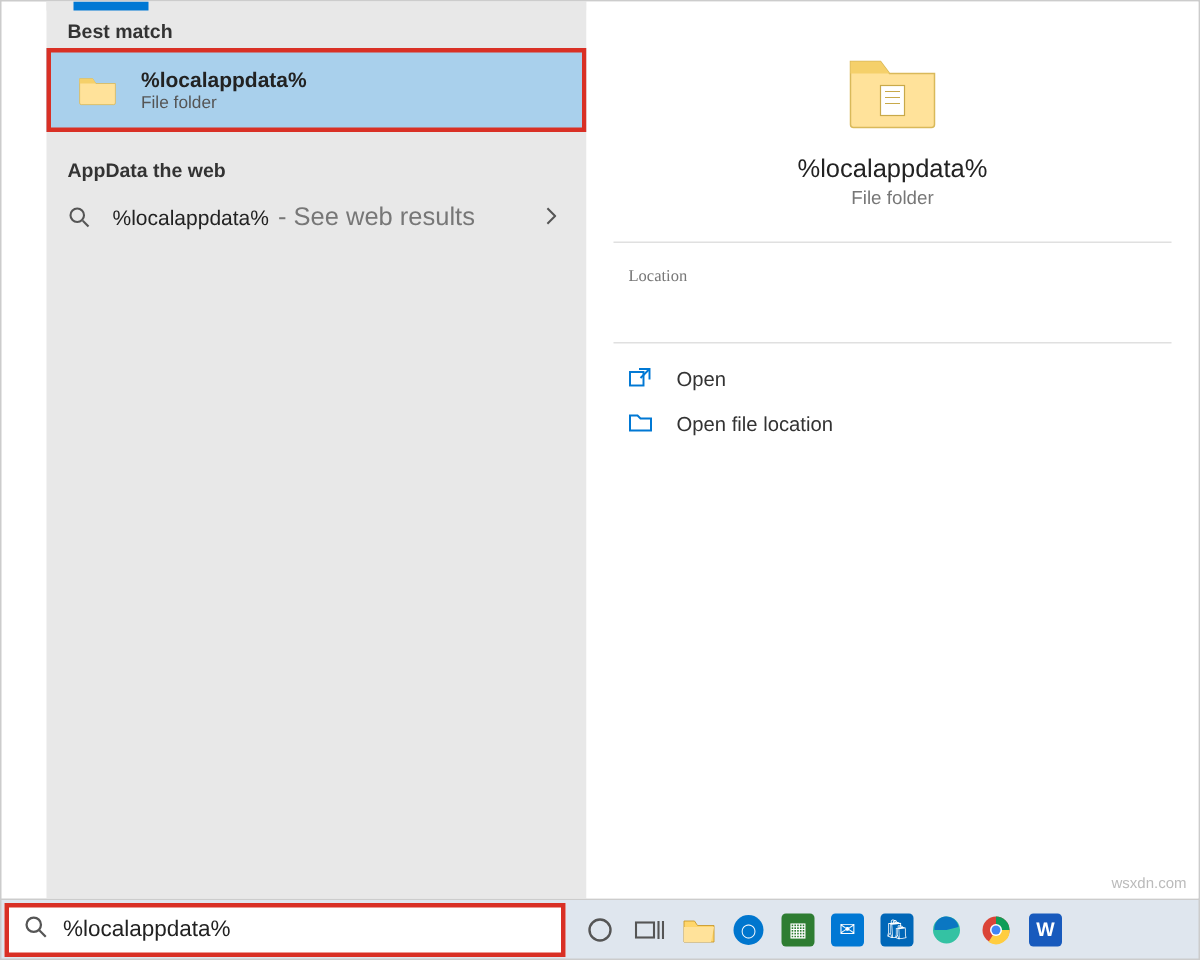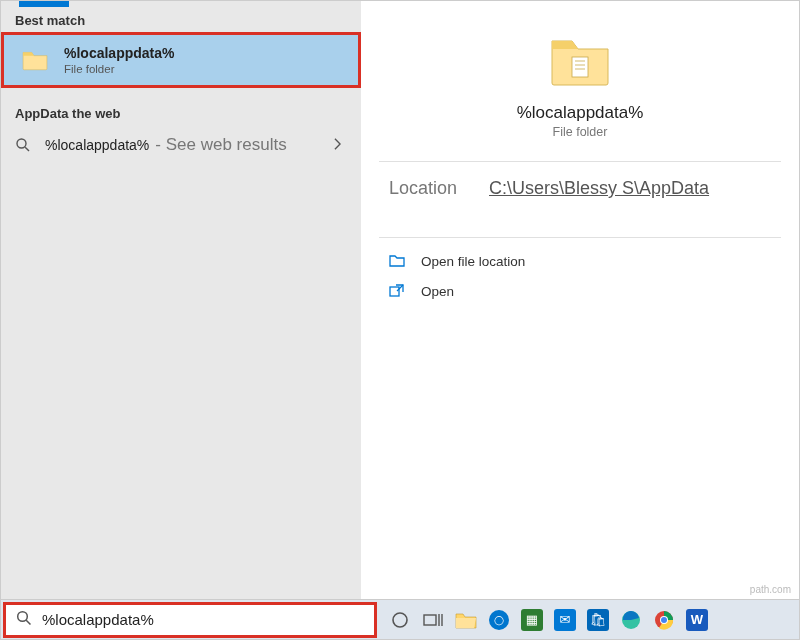--- a/index.html
+++ b/index.html
@@ -1,18 +1,18 @@
 <!DOCTYPE html>
 <html><head>
 <meta charset="utf-8">
 <style>
   * { box-sizing: border-box; margin: 0; padding: 0; }
   html, body { width: 800px; height: 640px; font-family: "Segoe UI", Arial, sans-serif; font-size: 13px; color: #222; background: #fff; overflow: hidden; }
   .container { display: flex; flex-direction: column; width: 800px; height: 640px; }
-  .main { display: flex; flex: 1; overflow: hidden; border: 1px solid #ccc; position: relative; }
+  .main { display: flex; flex: 1; overflow: hidden; border: 1px solid #ccc; position: relative; padding-left: 30px; }
   .left-pane { width: 360px; background: #e8e8e8; display: flex; flex-direction: column; }
   .tab-strip { height: 6px; background: #e8e8e8; }
   .tab-active { width: 50px; height: 6px; background: #0078d4; margin-left: 18px; }
   .section-header { padding: 6px 14px 4px 14px; font-weight: 600; color: #333; }
   .result-item.selected { background: #a9d0ec; border: 3px solid #d93025; margin: 0 0 2px 0; }
   .result-item { display: flex; align-items: center; padding: 10px 14px; cursor: pointer; }
   .folder-icon-sm { width: 26px; height: 22px; margin-right: 16px; margin-left: 4px; position: relative; }
   .result-text .title { font-weight: 600; font-size: 14px; color: #222; }
   .result-text .subtitle { font-size: 11.5px; color: #555; margin-top: 2px; }
   .web-header { padding: 16px 14px 6px 14px; font-weight: 600; color: #333; }
@@ -20,21 +20,21 @@
   .search-glyph { width: 16px; height: 16px; margin-right: 14px; flex-shrink: 0; }
   .web-title { font-size: 14px; color: #222; }
   .web-sub { font-size: 17px; color: #777; margin-left: 6px; }
   .chevron { margin-left: auto; color: #555; font-size: 14px; padding-right: 6px; }
   .right-pane { flex: 1; background: #fff; display: flex; flex-direction: column; padding: 18px 18px 0 18px; }
   .preview-header { display: flex; flex-direction: column; align-items: center; padding-top: 14px; }
   .folder-icon-lg { width: 64px; height: 56px; margin-bottom: 14px; }
   .preview-title { font-size: 17px; color: #222; margin-bottom: 2px; }
   .preview-sub { font-size: 12.5px; color: #777; }
   .divider { height: 1px; background: #e0e0e0; margin: 22px 0 0 0; }
-  .location-row { display: flex; align-items: flex-end; padding: 16px 10px; font-size: 18px; }
+  .location-row { display: flex; align-items: flex-end; padding: 16px 10px; font-size: 11px; font-family: Liberation Serif, serif; }
   .location-label { color: #777; width: 100px; }
   .location-value { color: #555; text-decoration: underline; cursor: pointer; }
   .actions { padding-top: 8px; }
   .action-item { display: flex; align-items: center; padding: 7px 10px; cursor: pointer; font-size: 13.5px; color: #333; }
   .action-icon { width: 16px; height: 16px; margin-right: 16px; flex-shrink: 0; }
   .taskbar { height: 40px; background: #dfe6ee; display: flex; align-items: center; border: 1px solid #ccc; border-top: none; }
   .search-box { display: flex; align-items: center; width: 374px; height: 36px; background: #fff; border: 3px solid #d93025; margin: 0 0 0 2px; padding: 0 10px; }
   .search-input { border: none; outline: none; font-size: 15px; flex: 1; margin-left: 10px; color: #222; }
   .search-input::placeholder { color: #999; }
   .task-icons { display: flex; align-items: center; gap: 3px; margin-left: 8px; }
@@ -98,48 +98,47 @@
           </svg>
         </div>
         <div class="preview-title">%localappdata%</div>
         <div class="preview-sub">File folder</div>
       </div>
 
       <div class="divider"></div>
 
       <div class="location-row">
         <span class="location-label">Location</span>
-        <span class="location-value">C:\Users\Blessy S\AppData</span>
       </div>
 
       <div class="divider"></div>
 
       <div class="actions">
-        <div class="action-item">
-          <span class="action-icon">
-            <svg viewBox="0 0 16 16" width="16" height="16">
-                <path d="M1 3 L6 3 L8 5 L15 5 L15 13 L1 13 Z" fill="none" stroke="#0078d4" stroke-width="1.3"></path>
-              </svg>
-          </span>
-          <span>Open file location</span>
-        </div>
         <div class="action-item">
           <span class="action-icon">
             <svg viewBox="0 0 16 16" width="16" height="16">
                 <rect x="1" y="4" width="9" height="9" fill="none" stroke="#0078d4" stroke-width="1.3"></rect>
                 <path d="M7 2 L14 2 L14 9" fill="none" stroke="#0078d4" stroke-width="1.3"></path>
                 <line x1="14" y1="2" x2="8" y2="8" stroke="#0078d4" stroke-width="1.3"></line>
               </svg>
           </span>
           <span>Open</span>
         </div>
-      </div>
-    </div>
-
-    <div style="position:absolute; bottom:4px; right:8px; font-size:10px; color:#bbb;">path.com</div>
+        <div class="action-item">
+          <span class="action-icon">
+            <svg viewBox="0 0 16 16" width="16" height="16">
+                <path d="M1 3 L6 3 L8 5 L15 5 L15 13 L1 13 Z" fill="none" stroke="#0078d4" stroke-width="1.3"></path>
+              </svg>
+          </span>
+          <span>Open file location</span>
+        </div>
+      </div>
+    </div>
+
+    <div style="position:absolute; bottom:4px; right:8px; font-size:10px; color:#bbb;">wsxdn.com</div>
   </div>
 
   <div class="taskbar">
     <div class="search-box">
       <span>
         <svg viewBox="0 0 16 16" width="16" height="16">
             <circle cx="6.5" cy="6.5" r="4.8" fill="none" stroke="#555" stroke-width="1.5"></circle>
             <line x1="10.2" y1="10.2" x2="14.5" y2="14.5" stroke="#555" stroke-width="1.5"></line>
           </svg>
       </span>

